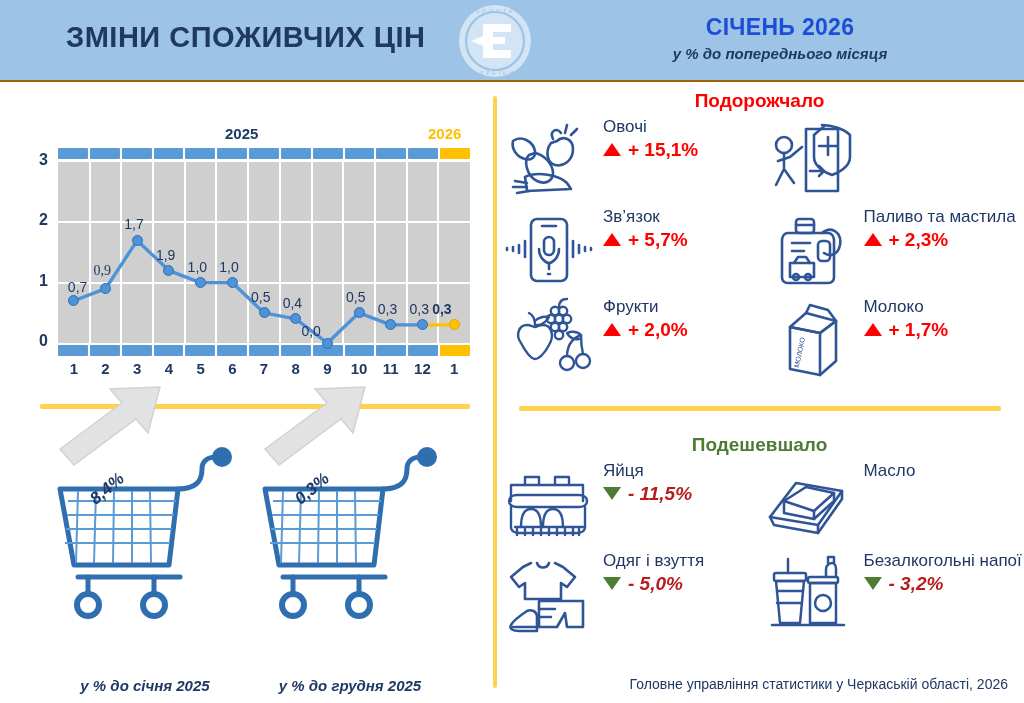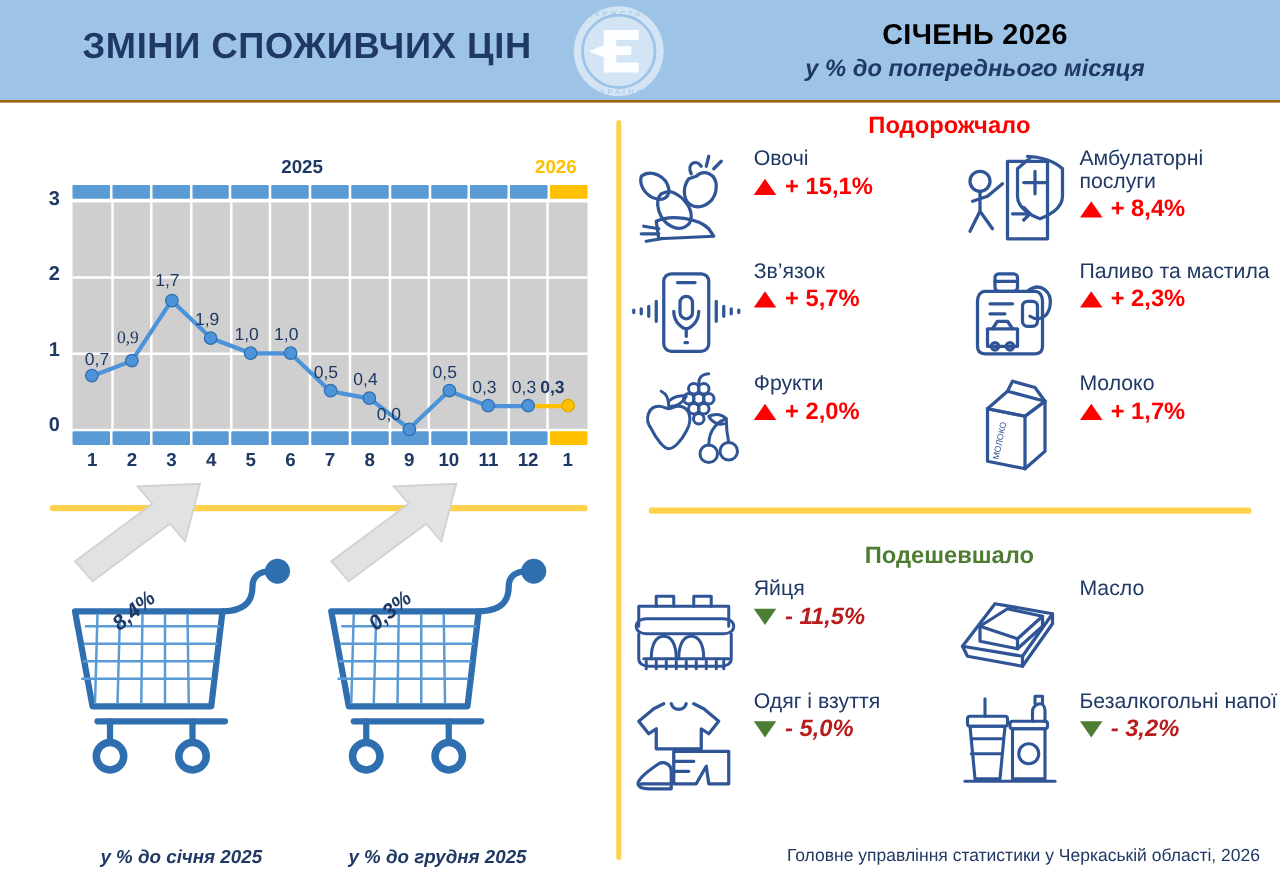--- a/index.html
+++ b/index.html
@@ -23,24 +23,24 @@
     font-size:29px;font-weight:bold;letter-spacing:.5px;
     color:#1f3864;
   }
   .logo{
     position:absolute;left:455px;top:2px;width:80px;height:78px;
   }
   .header-right{
     position:absolute;left:560px;top:14px;width:440px;text-align:center;
   }
   .header-month{
-    font-size:23px;font-weight:bold;color:#000000;letter-spacing:.3px;
+    font-size:23px;font-weight:bold;color:#1d4ed8;letter-spacing:.3px;
   }
   .header-sub{
-    margin-top:4px;font-size:19px;font-style:italic;font-weight:bold;color:#1f3864;
+    margin-top:4px;font-size:15px;font-style:italic;font-weight:bold;color:#1f3864;
   }
 
   
   .left-col{position:absolute;left:0;top:82px;width:495px;height:621px;}
   .right-col{position:absolute;left:495px;top:82px;width:529px;height:621px;}
   .v-divider{
     position:absolute;left:493px;top:96px;width:4px;height:592px;
     background:#ffd24d;border-radius:2px;
   }
 
@@ -375,27 +375,20 @@
             <g fill="none" stroke="#2f5597" stroke-width="2.6" stroke-linecap="round" stroke-linejoin="round">
               <path d="M40 8 L72 8 L72 70 L40 70 Z"></path>
               <path d="M52 2 C62 2 74 6 80 12 L80 34 C80 44 68 50 62 52 C56 50 44 44 44 34 L44 12 C50 6 58 2 52 2 Z" transform="translate(4,2)"></path>
               <path d="M62 16 L62 34 M53 25 L71 25"></path>
               <circle cx="18" cy="24" r="8"></circle>
               <path d="M18 32 L18 48 M18 48 L10 64 M18 48 L28 62 M12 40 L24 36 M24 36 L36 26"></path>
               <path d="M44 50 L58 50 M53 45 L58 50 L53 55"></path>
             </g>
           </svg>
         </div>
-        <div class="item-text">
-          <div class="item-name">Амбулаторні послуги</div>
-          <div class="item-val up">
-            <span class="tri up"></span>
-            <span>+ 8,4%</span>
-          </div>
-        </div>
       </div>
       <div class="item">
         <div class="item-icon">
           <svg width="88" height="78" viewBox="0 0 88 78">
             <g fill="none" stroke="#2f5597" stroke-width="2.6" stroke-linecap="round" stroke-linejoin="round">
               <rect x="26" y="8" width="36" height="62" rx="6"></rect>
               <path d="M37 15 L51 15"></path>
               <path d="M43 63 L45 63"></path>
               <rect x="39" y="26" width="10" height="18" rx="5"></rect>
               <path d="M34 38 C34 48 42 52 44 52 C46 52 54 48 54 38"></path>

